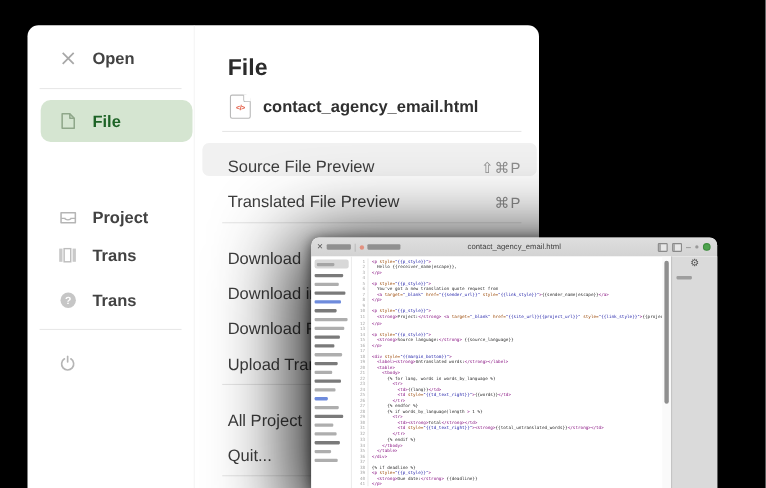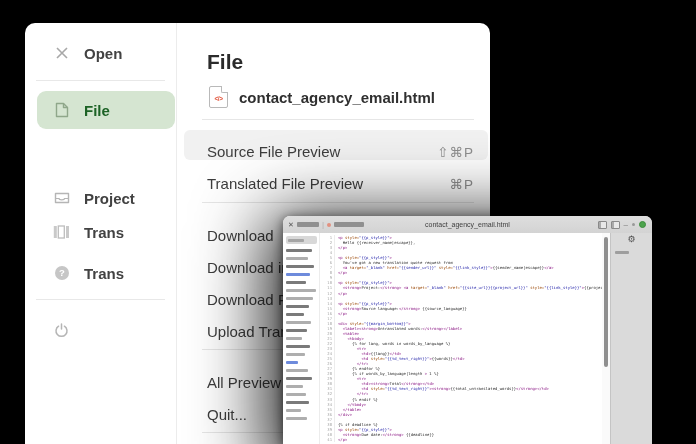--- a/index.html
+++ b/index.html
@@ -202,21 +202,21 @@
     <div class="menu-row mr4">
       <span>Download Fi</span>
     </div>
     <div class="menu-row mr5">
       <span>Upload Trans</span>
     </div>
 
     <div class="c-div cd3"></div>
 
     <div class="menu-row mr6">
-      <span>All Preview</span>
+      <span>All Project</span>
     </div>
     <div class="menu-row mr7">
       <span>Quit...</span>
     </div>
 
     <div class="c-div cd4"></div>
   </div>
 </div>
 
 <div class="editor-win">

